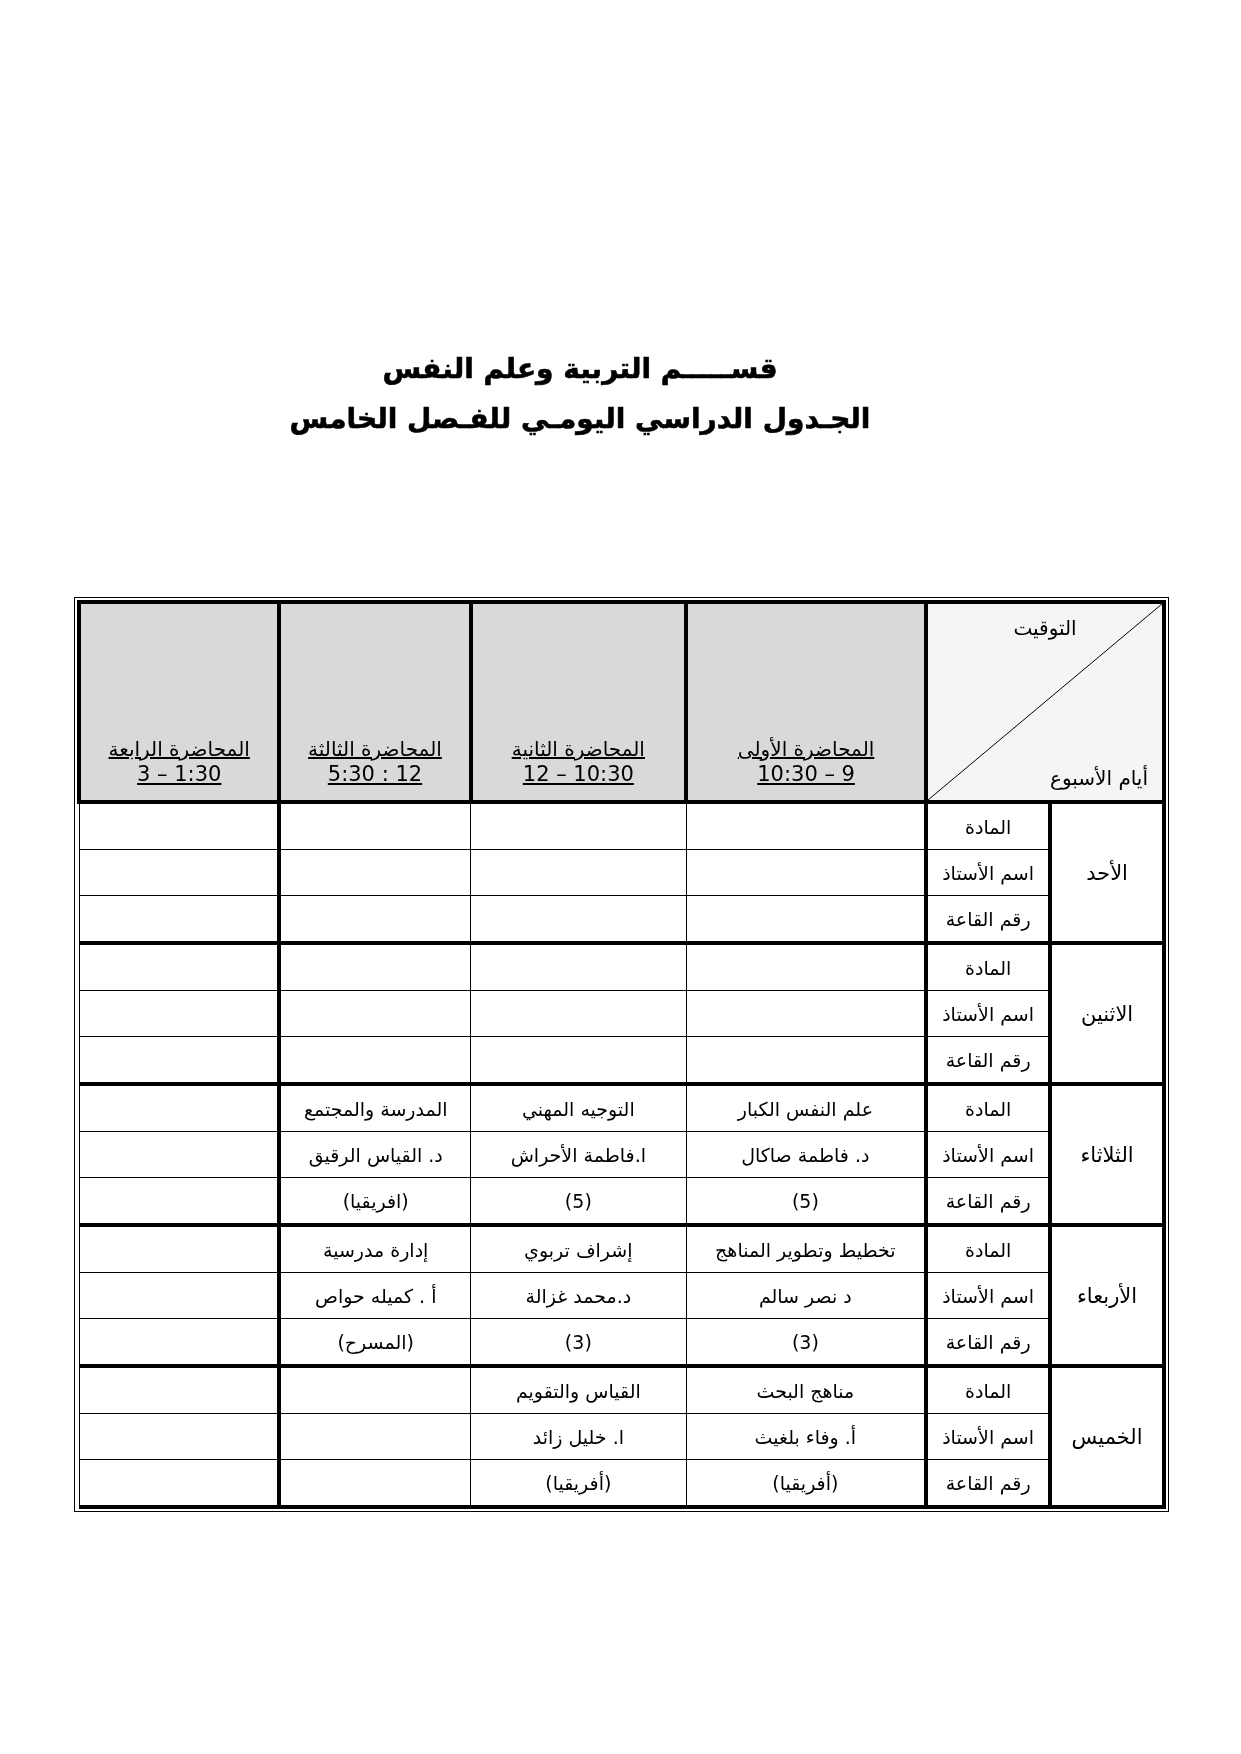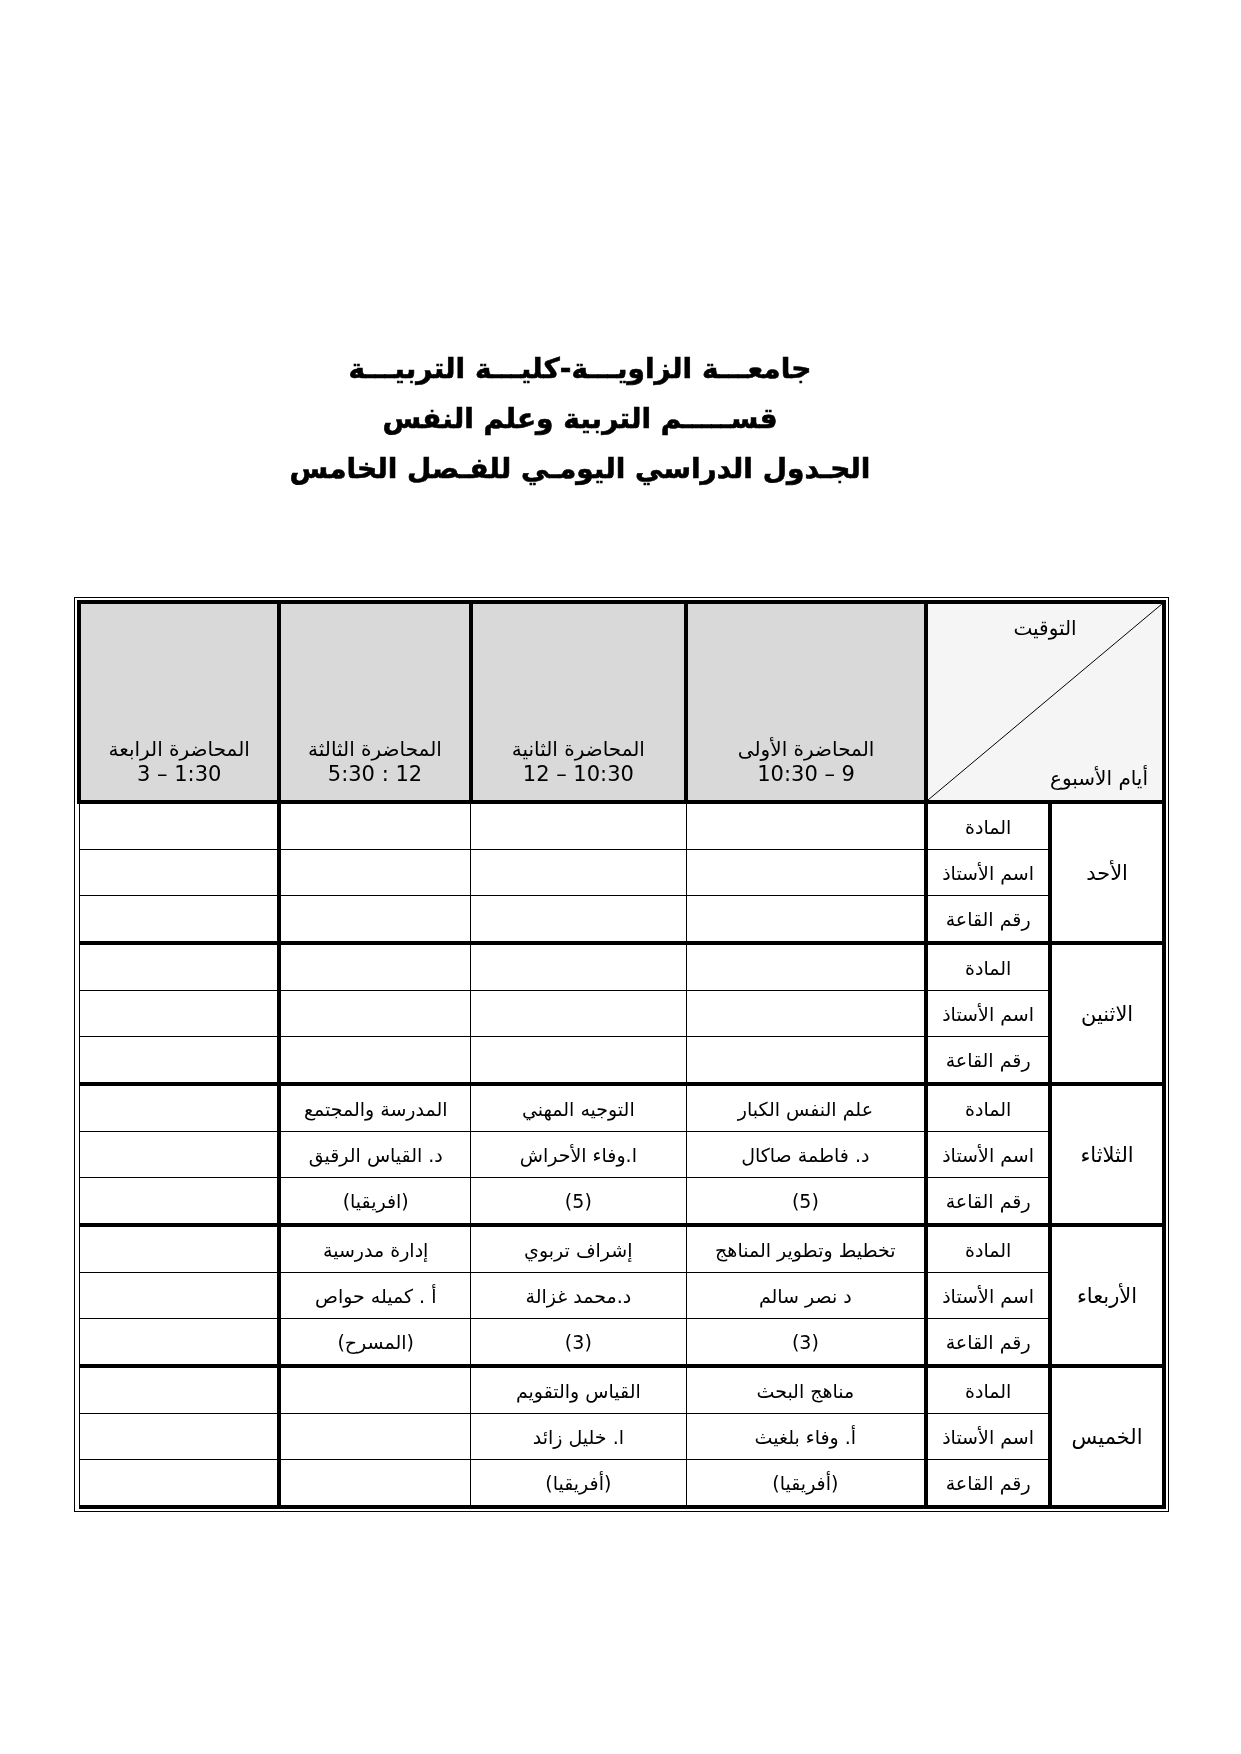--- a/index.html
+++ b/index.html
@@ -47,21 +47,21 @@
   .sched th, .sched td {
     border: 1px solid #000;
     text-align: center;
     vertical-align: middle;
     font-size: 19px;
     overflow: hidden;
     padding: 0 4px;
   }
 
   
-  .sched thead th { height: 182px; }
+  .sched thead th { height: 182px; text-decoration: underline; }
   th.lec {
     background: #d9d9d9;
     border-width: 4px;
     vertical-align: bottom;
     padding-bottom: 14px;
     font-weight: 400;
   }
   th.lec .lec-name { font-size: 20px; margin-bottom: 1px; }
   th.lec .lec-time { font-size: 21px; direction: ltr; }
   th.corner {
@@ -93,21 +93,20 @@
     font-size: 19px;
   }
   td.c4 { border-right-width: 4px; }
   tr.grp td { border-top-width: 4px; }
   .sched tbody tr:last-child td { border-bottom-width: 4px; }
 </style>
 </head>
 <body>
 
 <div class="titles">
-  <div class="title-line">جامعـــة الزاويـــة-كليـــة التربيـــة</div>
   <div class="title-line">قســـــم التربية وعلم النفس</div>
   <div class="title-line">الجـدول الدراسي اليومـي للفـصل الخامس</div>
 </div>
 
 <div class="sched-wrap">
 <table class="sched" dir="rtl">
   <colgroup>
     <col style="width:112px">
         <col style="width:122px">
         <col style="width:236px">
@@ -194,21 +193,21 @@
     <td class="day" rowspan="3">الثلاثاء</td>
     <td class="lbl">المادة</td>
     <td class="slot c1">علم النفس الكبار</td>
     <td class="slot c2">التوجيه المهني</td>
     <td class="slot c3">المدرسة والمجتمع</td>
     <td class="slot c4"></td>
   </tr>
   <tr>
     <td class="lbl">اسم الأستاذ</td>
     <td class="slot c1">د. فاطمة صاكال</td>
-    <td class="slot c2">ا.وفاء الأحراش</td>
+    <td class="slot c2">ا.فاطمة الأحراش</td>
     <td class="slot c3">د. القياس الرقيق</td>
     <td class="slot c4"></td>
   </tr>
   <tr>
     <td class="lbl">رقم القاعة</td>
     <td class="slot c1">(5)</td>
     <td class="slot c2">(5)</td>
     <td class="slot c3">(افريقيا)</td>
     <td class="slot c4"></td>
   </tr>

